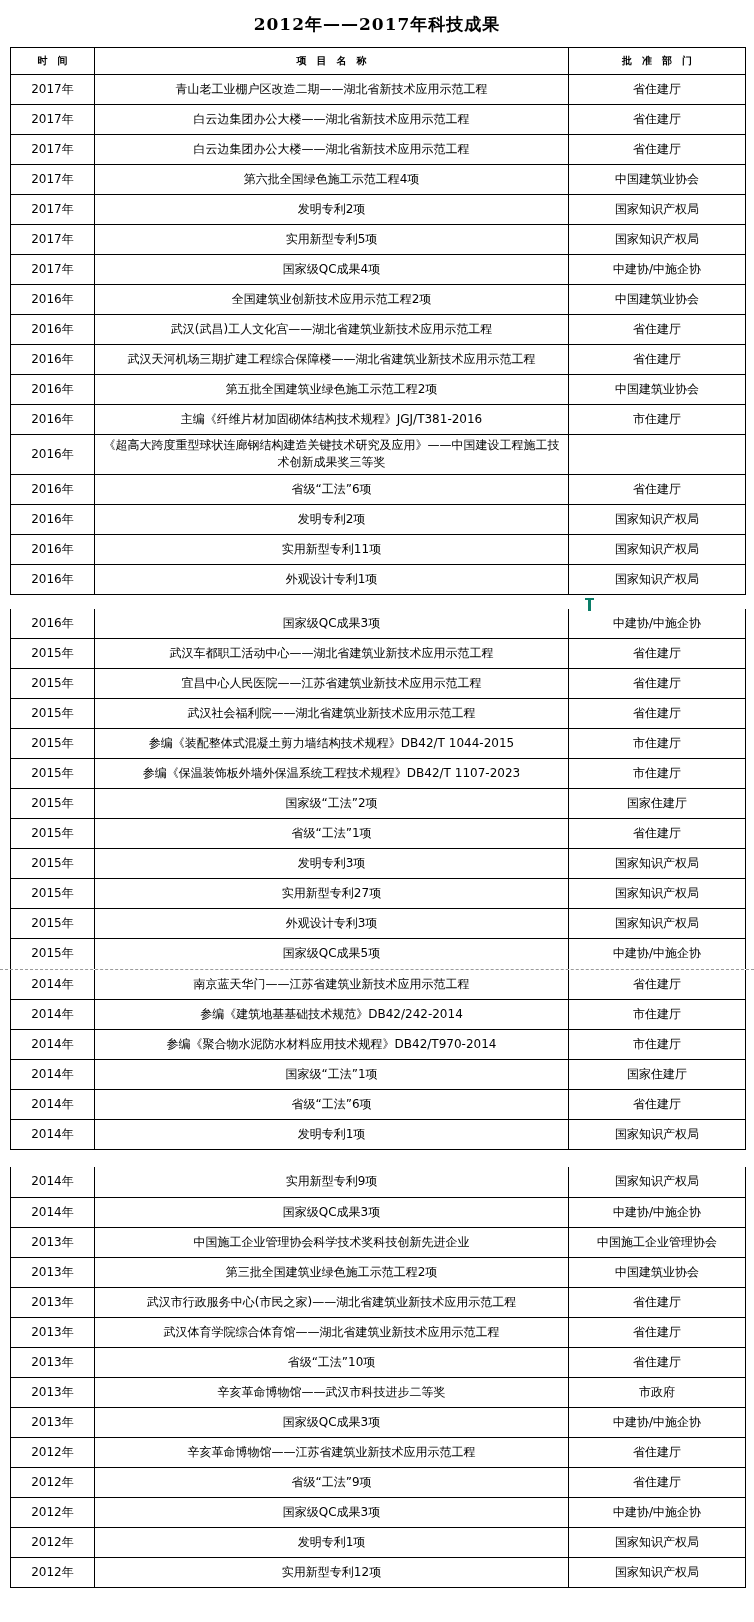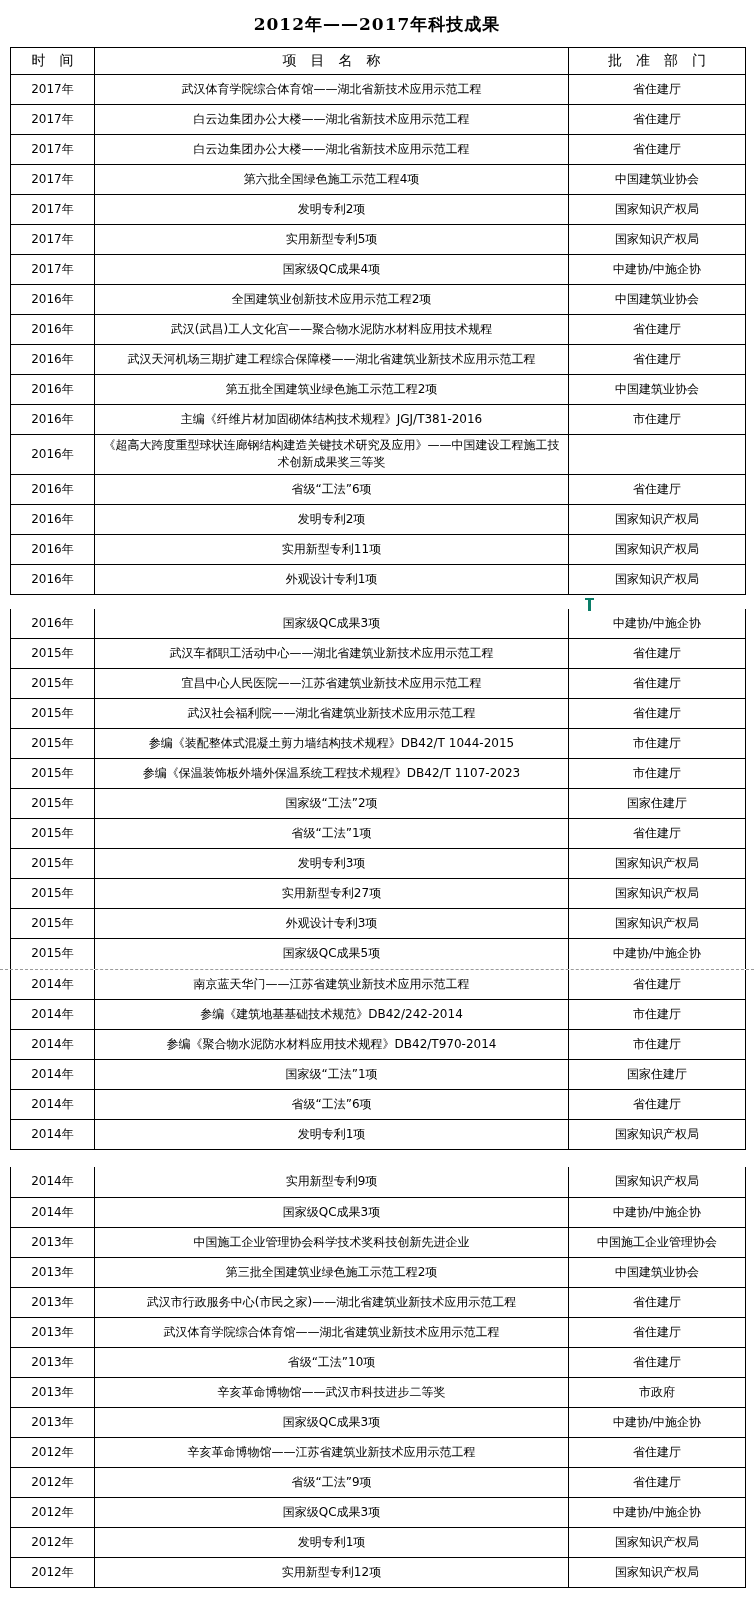--- a/index.html
+++ b/index.html
@@ -35,22 +35,22 @@
     border-collapse:collapse;
     table-layout:fixed;
     width:735px;
   }
   col.c1{width:84px;}
   col.c2{width:474px;}
   col.c3{width:177px;}
   th{
     border:1px solid var(--border);
     height:27px;
-    font-size:14px;
-    font-weight:normal;
+    font-size:10px;
+    font-weight:bold;
     text-align:center;
     vertical-align:middle;
     padding:2px;
     white-space:nowrap;
   }
   td{
     border:1px solid var(--border);
     height:30px;
     font-size:12px;
     line-height:1.45;
@@ -109,21 +109,21 @@
       <thead>
         <tr>
           <th>时　间</th>
           <th>项　目　名　称</th>
           <th>批　准　部　门</th>
         </tr>
       </thead>
       <tbody id="tbody-0">
           <tr>
     <td class="c-year">2017年</td>
-    <td class="c-proj">武汉体育学院综合体育馆——湖北省新技术应用示范工程</td>
+    <td class="c-proj">青山老工业棚户区改造二期——湖北省新技术应用示范工程</td>
     <td class="c-dept">省住建厅</td>
   </tr>
           <tr>
     <td class="c-year">2017年</td>
     <td class="c-proj">白云边集团办公大楼——湖北省新技术应用示范工程</td>
     <td class="c-dept">省住建厅</td>
   </tr>
           <tr>
     <td class="c-year">2017年</td>
     <td class="c-proj">白云边集团办公大楼——湖北省新技术应用示范工程</td>
@@ -149,21 +149,21 @@
     <td class="c-proj">国家级QC成果4项</td>
     <td class="c-dept">中建协/中施企协</td>
   </tr>
           <tr>
     <td class="c-year">2016年</td>
     <td class="c-proj">全国建筑业创新技术应用示范工程2项</td>
     <td class="c-dept">中国建筑业协会</td>
   </tr>
           <tr>
     <td class="c-year">2016年</td>
-    <td class="c-proj">武汉(武昌)工人文化宫——聚合物水泥防水材料应用技术规程</td>
+    <td class="c-proj">武汉(武昌)工人文化宫——湖北省建筑业新技术应用示范工程</td>
     <td class="c-dept">省住建厅</td>
   </tr>
           <tr>
     <td class="c-year">2016年</td>
     <td class="c-proj">武汉天河机场三期扩建工程综合保障楼——湖北省建筑业新技术应用示范工程</td>
     <td class="c-dept">省住建厅</td>
   </tr>
           <tr>
     <td class="c-year">2016年</td>
     <td class="c-proj">第五批全国建筑业绿色施工示范工程2项</td>

